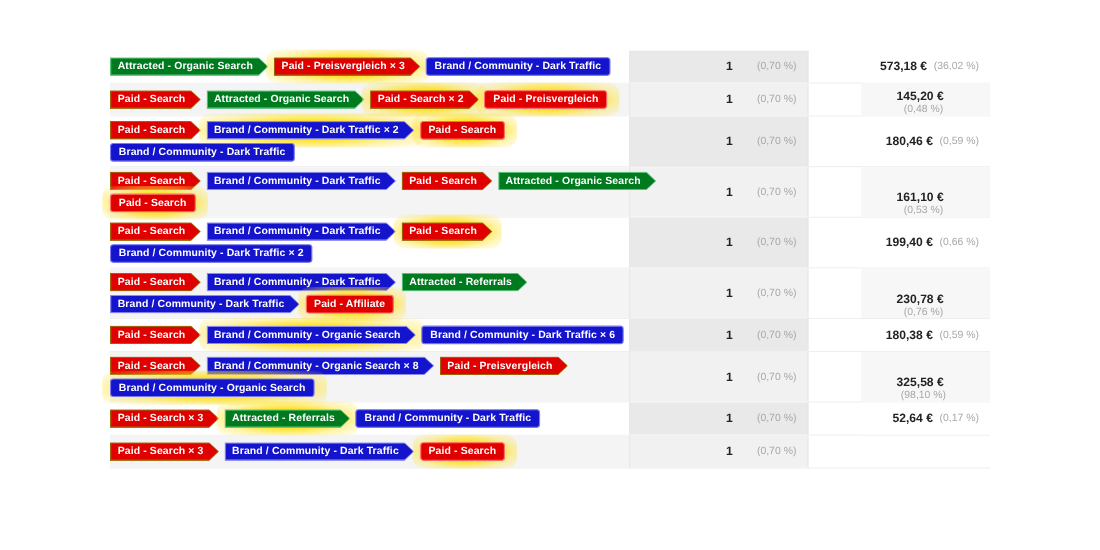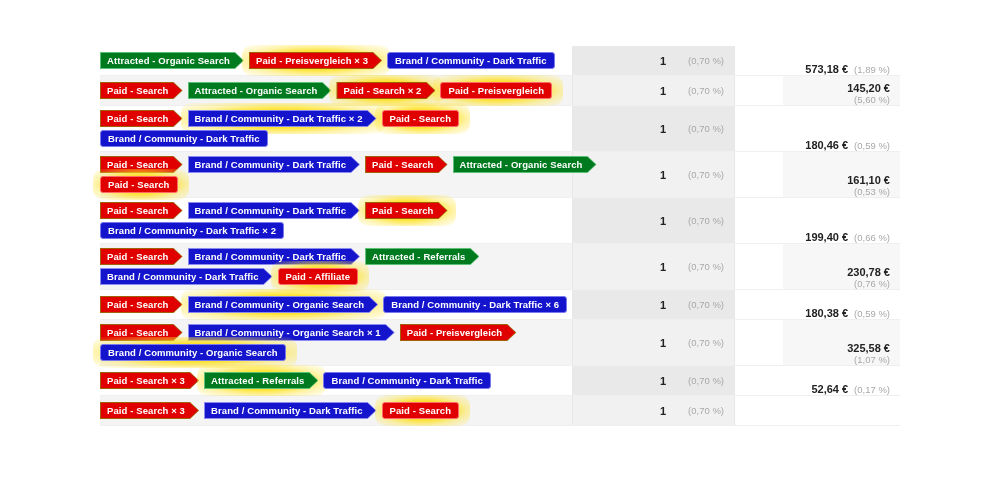--- a/index.html
+++ b/index.html
@@ -55,21 +55,21 @@
     justify-content: flex-end;
     padding-right: 10px;
     border-left: 1px solid #e7e7e7;
     border-right: 1px solid #e7e7e7;
     white-space: nowrap;
   }
 
   .cell-value {
     flex: 1;
     display: flex;
-    align-items: flex-end;
+    align-items: center;
     justify-content: flex-end;
     padding-right: 10px;
     white-space: nowrap;
     margin-left: 48px;
   }
 
   .num-main {
     font-size: 11px;
     font-weight: bold;
     color: #222222;
@@ -192,21 +192,21 @@
               <span class="chip-text">Brand / Community - Dark Traffic</span>
             </span>
           </div>
         </div>
         <div class="cell-count">
           <span class="num-main">1</span>
           <span class="num-pct">(0,70 %)</span>
         </div>
         <div class="cell-value">
           <span class="val-main">573,18 €</span>
-          <span class="val-pct">(1,89 %)</span>
+          <span class="val-pct">(36,02 %)</span>
         </div>
       </div>
       <div class="row norm">
         <div class="cell-path">
           <div class="chip-line">
             <span class="chip red arrow">
               <span class="chip-text">Paid - Search</span>
             </span>
             <span class="chip green arrow">
               <span class="chip-text">Attracted - Organic Search</span>
@@ -222,21 +222,21 @@
               </span>
             </span>
           </div>
         </div>
         <div class="cell-count">
           <span class="num-main">1</span>
           <span class="num-pct">(0,70 %)</span>
         </div>
         <div class="cell-value">
           <span class="val-main">145,20 €</span>
-          <span class="val-pct">(5,60 %)</span>
+          <span class="val-pct">(0,48 %)</span>
         </div>
       </div>
       <div class="row alt">
         <div class="cell-path">
           <div class="chip-line">
             <span class="chip red arrow">
               <span class="chip-text">Paid - Search</span>
             </span>
             <span class="glow-wrap">
               <span class="chip blue arrow">
@@ -385,41 +385,41 @@
           <span class="val-pct">(0,59 %)</span>
         </div>
       </div>
       <div class="row norm">
         <div class="cell-path">
           <div class="chip-line">
             <span class="chip red arrow">
               <span class="chip-text">Paid - Search</span>
             </span>
             <span class="chip blue arrow">
-              <span class="chip-text">Brand / Community - Organic Search × 1</span>
+              <span class="chip-text">Brand / Community - Organic Search × 8</span>
             </span>
             <span class="chip red arrow">
               <span class="chip-text">Paid - Preisvergleich</span>
             </span>
           </div>
           <div class="chip-line">
             <span class="glow-wrap">
               <span class="chip blue flat">
                 <span class="chip-text">Brand / Community - Organic Search</span>
               </span>
             </span>
           </div>
         </div>
         <div class="cell-count">
           <span class="num-main">1</span>
           <span class="num-pct">(0,70 %)</span>
         </div>
         <div class="cell-value">
           <span class="val-main">325,58 €</span>
-          <span class="val-pct">(1,07 %)</span>
+          <span class="val-pct">(98,10 %)</span>
         </div>
       </div>
       <div class="row alt">
         <div class="cell-path">
           <div class="chip-line">
             <span class="chip red arrow">
               <span class="chip-text">Paid - Search × 3</span>
             </span>
             <span class="glow-wrap">
               <span class="chip green arrow">

